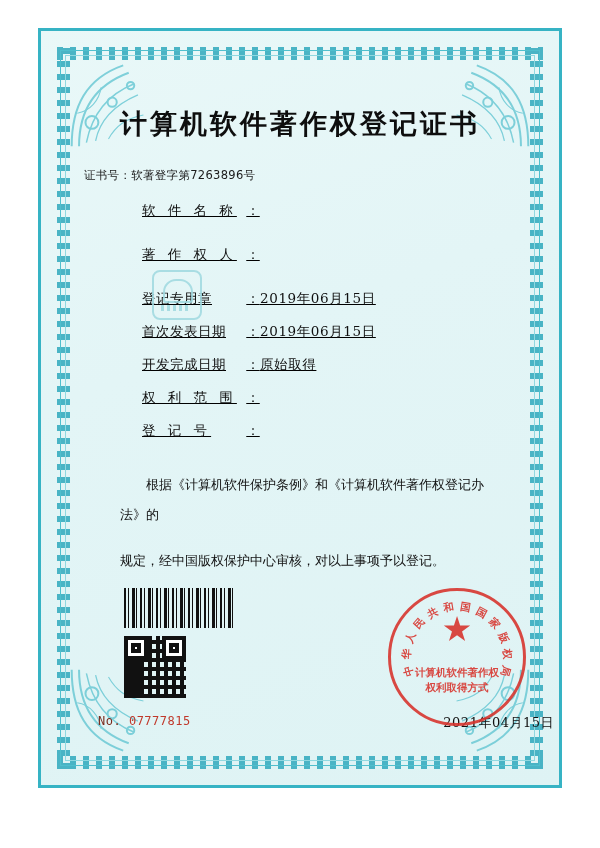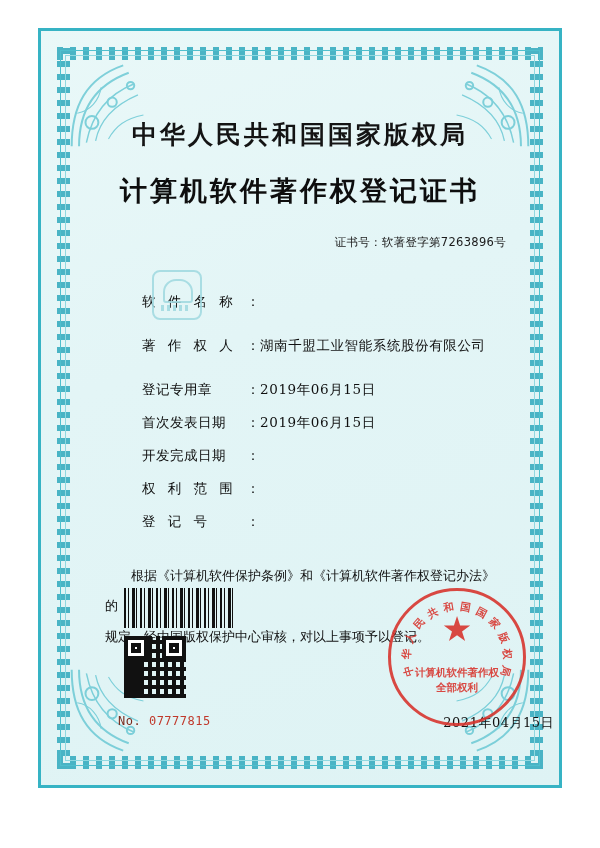--- a/index.html
+++ b/index.html
@@ -92,21 +92,20 @@
     text-align: center;
     font-size: 27px;
     letter-spacing: 3px;
     color: #0e0e0e;
     font-weight: 700;
     margin-top: 22px;
     font-family: "DejaVu Serif", serif;
   }
 
   .cert-no {
-    text-align: right;
     font-size: 11.5px;
     color: #1b1b1b;
     margin-top: 26px;
     padding-right: 10px;
     letter-spacing: .3px;
     font-family: "DejaVu Sans", sans-serif;
   }
 
   .emblem {
     position: absolute;
@@ -128,22 +127,23 @@
   }
   .emblem::after {
     content: "";
     position: absolute;
     left: 7px; bottom: 7px;
     width: 30px; height: 6px;
     background: repeating-linear-gradient(90deg, #9fd9e0 0 3px, transparent 3px 6px);
   }
 
   .fields {
-    margin-top: 43px;
+    margin-top: 19px;
     padding-left: 58px;
+    text-decoration: underline;
   }
   .row {
     display: flex;
     align-items: flex-start;
     margin-bottom: 15px;
     font-size: 13.5px;
     color: #101010;
   }
   .row .label {
     width: 104px;
@@ -177,21 +177,21 @@
 
   .statement {
     margin-top: 30px;
     padding-left: 20px;
     padding-right: 8px;
     font-size: 13px;
     line-height: 30px;
     color: #111;
     font-family: "DejaVu Serif", serif;
   }
-  .statement p { margin: 1px; }
+  .statement p { margin: 16px; }
   .statement .indent { text-indent: 26px; }
 
   
   .codes {
     position: absolute;
     left: 86px;
     top: 560px;
   }
   .barcode {
     width: 112px;
@@ -223,21 +223,20 @@
   .qr::after  { right: 0; top: 0; }
 
   .serial {
     position: absolute;
     left: 60px;
     top: 686px;
     font-size: 12px;
     color: #c0392b;
     font-family: "DejaVu Sans Mono", monospace;
     letter-spacing: .5px;
-    padding-left: 20px;
   }
   .serial .no-label { color: #7a2a1d; }
 
   .issue-date {
     position: absolute;
     right: 8px;
     top: 686px;
     font-size: 13px;
     color: #111;
     font-family: "DejaVu Serif", serif;
@@ -355,54 +354,53 @@
       <circle cx="26" cy="70" r="7"></circle>
       <circle cx="48" cy="48" r="5"></circle>
       <circle cx="68" cy="30" r="4"></circle>
       <path d="M10 60 C24 58 34 46 36 32" stroke-width="1.2"></path>
       <path d="M44 88 C52 74 62 66 82 62" stroke-width="1.2"></path>
     </g>
   </svg>
 
   <div class="content">
 
-    <div class="title-main">中华人民共和国国家版权局</div>
     <div class="title-sub">计算机软件著作权登记证书</div>
     <div class="cert-no">证书号：软著登字第7263896号</div>
 
     <div class="emblem"></div>
 
     <div class="fields">
 
       <div class="row">
         <div class="label">软 件 名 称</div>
         <div class="colon">：</div>
       </div>
 
       <div class="row gap-top">
         <div class="label">著 作 权 人</div>
         <div class="colon">：</div>
-        <div class="value">湖南千盟工业智能系统股份有限公司</div>
       </div>
 
       <div class="row gap-top">
         <div class="label wide">登记专用章</div>
         <div class="colon">：</div>
         <div class="value">2019年06月15日</div>
       </div>
 
       <div class="row">
         <div class="label wide">首次发表日期</div>
         <div class="colon">：</div>
         <div class="value">2019年06月15日</div>
       </div>
 
       <div class="row">
         <div class="label wide">开发完成日期</div>
         <div class="colon">：</div>
+        <div class="value">原始取得</div>
       </div>
 
       <div class="row">
         <div class="label">权 利 范 围</div>
         <div class="colon">：</div>
       </div>
 
       <div class="row">
         <div class="label">登 记 号</div>
         <div class="colon">：</div>
@@ -440,17 +438,17 @@
         <span style="transform: rotate(9.63636deg) translate(0px, -50px) translate(-50%, -50%) rotate(0deg);">国</span>
         <span style="transform: rotate(28.9091deg) translate(0px, -50px) translate(-50%, -50%) rotate(0deg);">国</span>
         <span style="transform: rotate(48.1818deg) translate(0px, -50px) translate(-50%, -50%) rotate(0deg);">家</span>
         <span style="transform: rotate(67.4545deg) translate(0px, -50px) translate(-50%, -50%) rotate(0deg);">版</span>
         <span style="transform: rotate(86.7273deg) translate(0px, -50px) translate(-50%, -50%) rotate(0deg);">权</span>
         <span style="transform: rotate(106deg) translate(0px, -50px) translate(-50%, -50%) rotate(0deg);">局</span>
       </div>
     <div class="star"></div>
     <div class="bottom-text">
       <div>计算机软件著作权</div>
-      <div>全部权利</div>
+      <div>权利取得方式</div>
     </div>
   </div>
 
 </div>
 
 </body></html>

